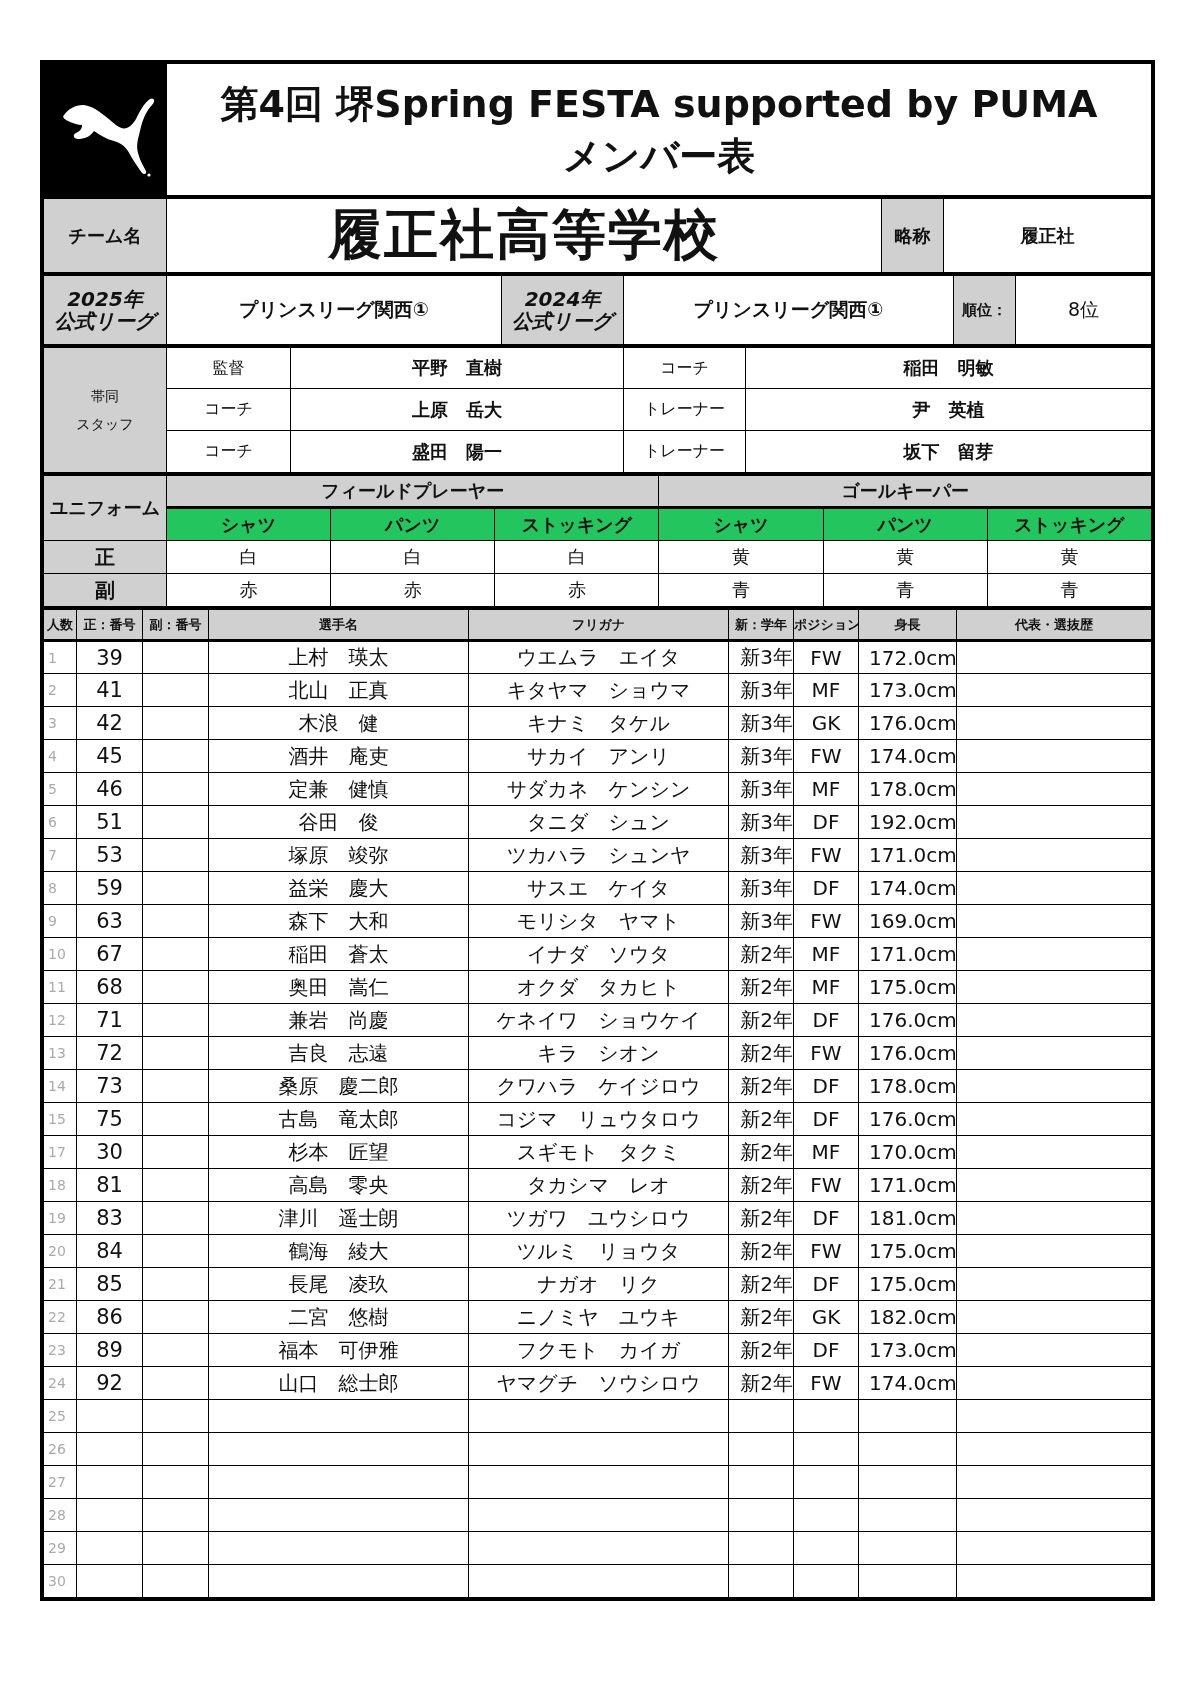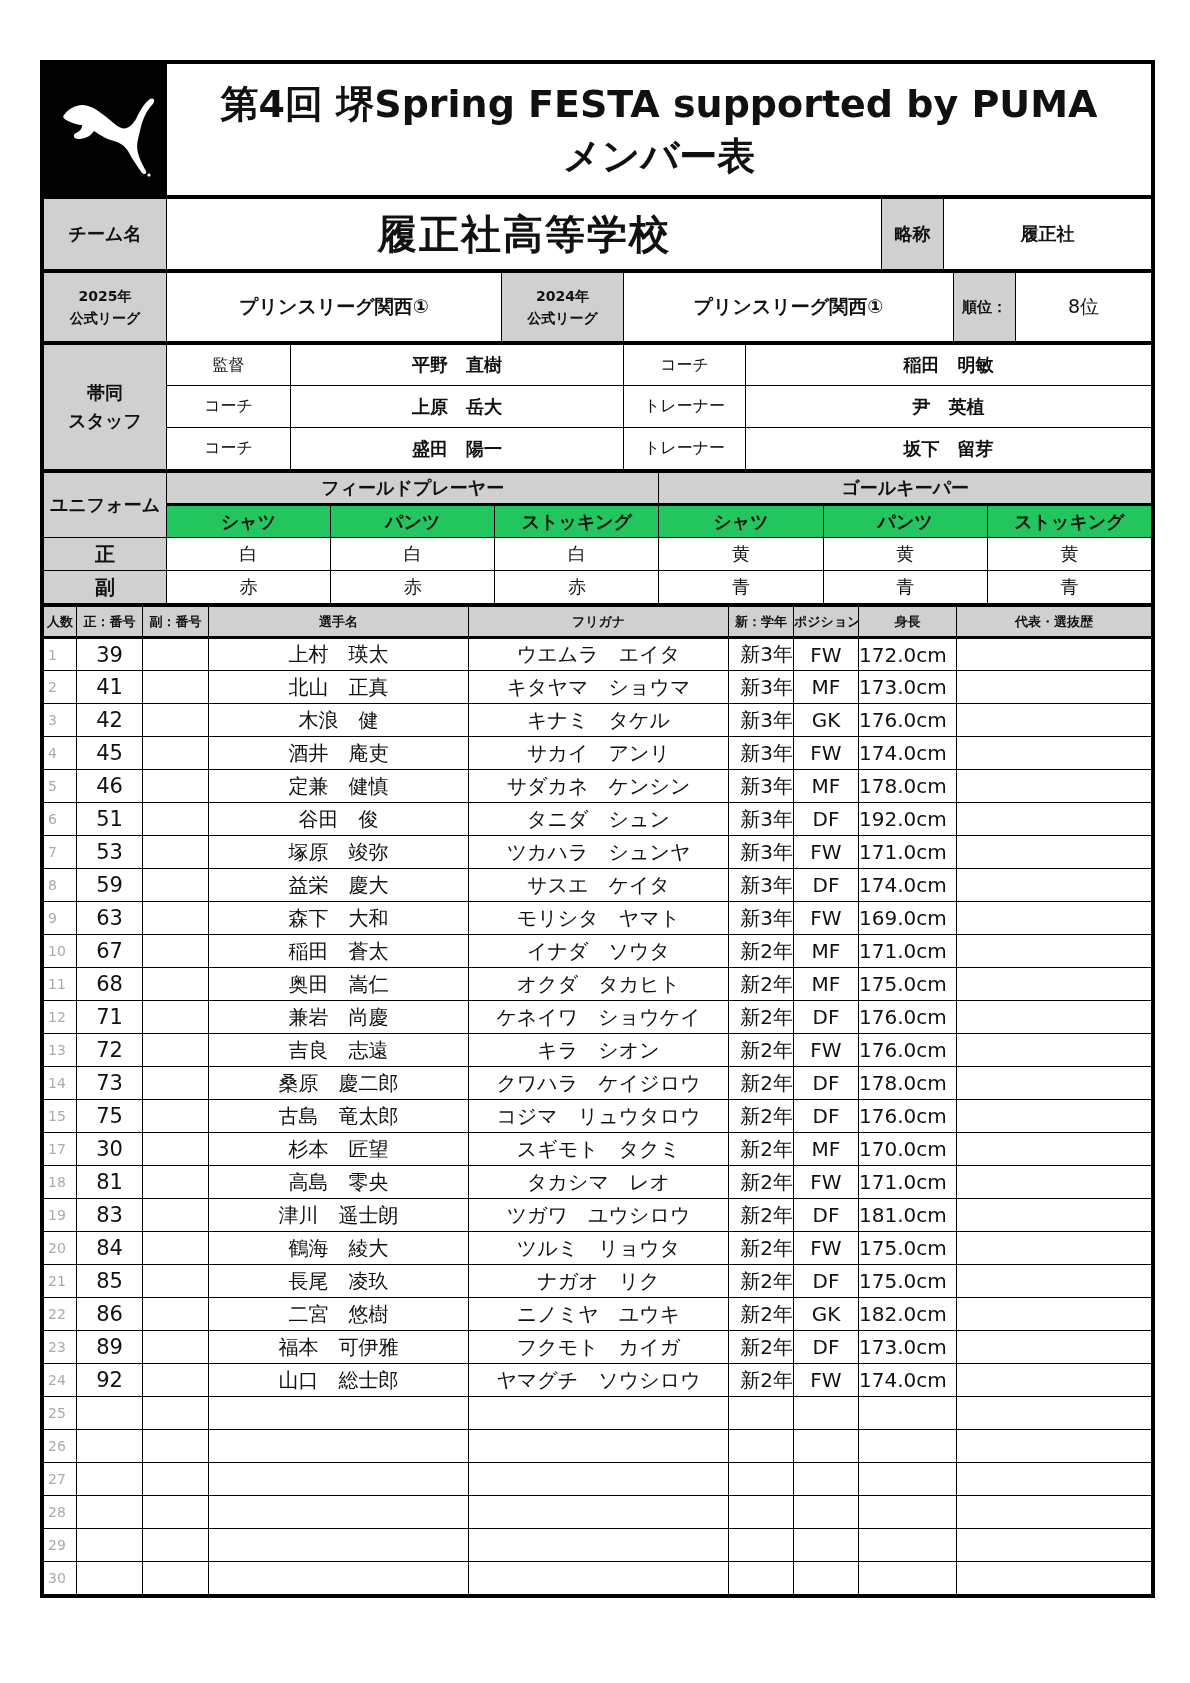--- a/index.html
+++ b/index.html
@@ -18,46 +18,46 @@
     .gray { background: #d0d0d0; }
     .lightgray { background: #22c55e; }
     .thick-top > td { border-top: 3px solid #000; }
 
     
     .hdr td { height: 132px; }
     .logo { background: #000; }
     .title-cell { font-weight: bold; font-size: 38px; line-height: 52px; text-align: center; }
     .team-row td { height: 72px; }
     .team-label { font-size: 18px; font-weight: bold; }
-    .team-name { font-size: 40px; font-weight: bold; letter-spacing: 2px; }
+    .team-name { font-size: 54px; font-weight: bold; letter-spacing: 2px; }
     .abbr-label { font-size: 18px; font-weight: bold; }
     .abbr-val { font-size: 18px; font-weight: bold; }
 
     .league-row td { height: 70px; }
-    .league-label { font-size: 14px; font-weight: bold; line-height: 22px; }
+    .league-label { font-size: 20px; font-weight: bold; line-height: 22px; font-style: italic; }
     .league-val { font-size: 19px; font-weight: bold; }
     .rank-label { font-size: 15px; font-weight: bold; }
     .rank-val { font-size: 19px; }
 
     .staff-row td { height: 42px; }
     .staff-role { font-size: 16px; }
     .staff-name { font-size: 18px; font-weight: bold; }
-    .staff-head { font-size: 18px; font-weight: bold; line-height: 28px; margin-left: 44px; }
+    .staff-head { font-size: 14px; font-weight: normal; line-height: 28px; margin-left: 44px; }
 
     .uni-row td { height: 33px; }
     .uni-head { font-size: 18px; font-weight: bold; }
     .uni-sub { font-size: 18px; font-weight: bold; }
     .uni-val { font-size: 18px; }
     .uni-rowlabel { font-size: 20px; font-weight: bold; }
 
     .ph td { height: 32px; font-size: 13px; font-weight: bold; }
     .pr td { height: 33px; font-size: 20px; }
     .pr td.idx { font-size: 14px; color: #aaa; text-align: left; padding-left: 4px; }
     .pr td.num { font-size: 21px; }
-    .pr td.hgt { text-align: left; padding-left: 0; }
+    .pr td.hgt { text-align: left; padding-left: 10px; }
     .pr td.grd { text-align: right; padding-left: 2px; }
   </style>
 </head>
 <body>
 
 <div class="sheet">
 
   <table>
     <colgroup>
         <col style="width:123px">

